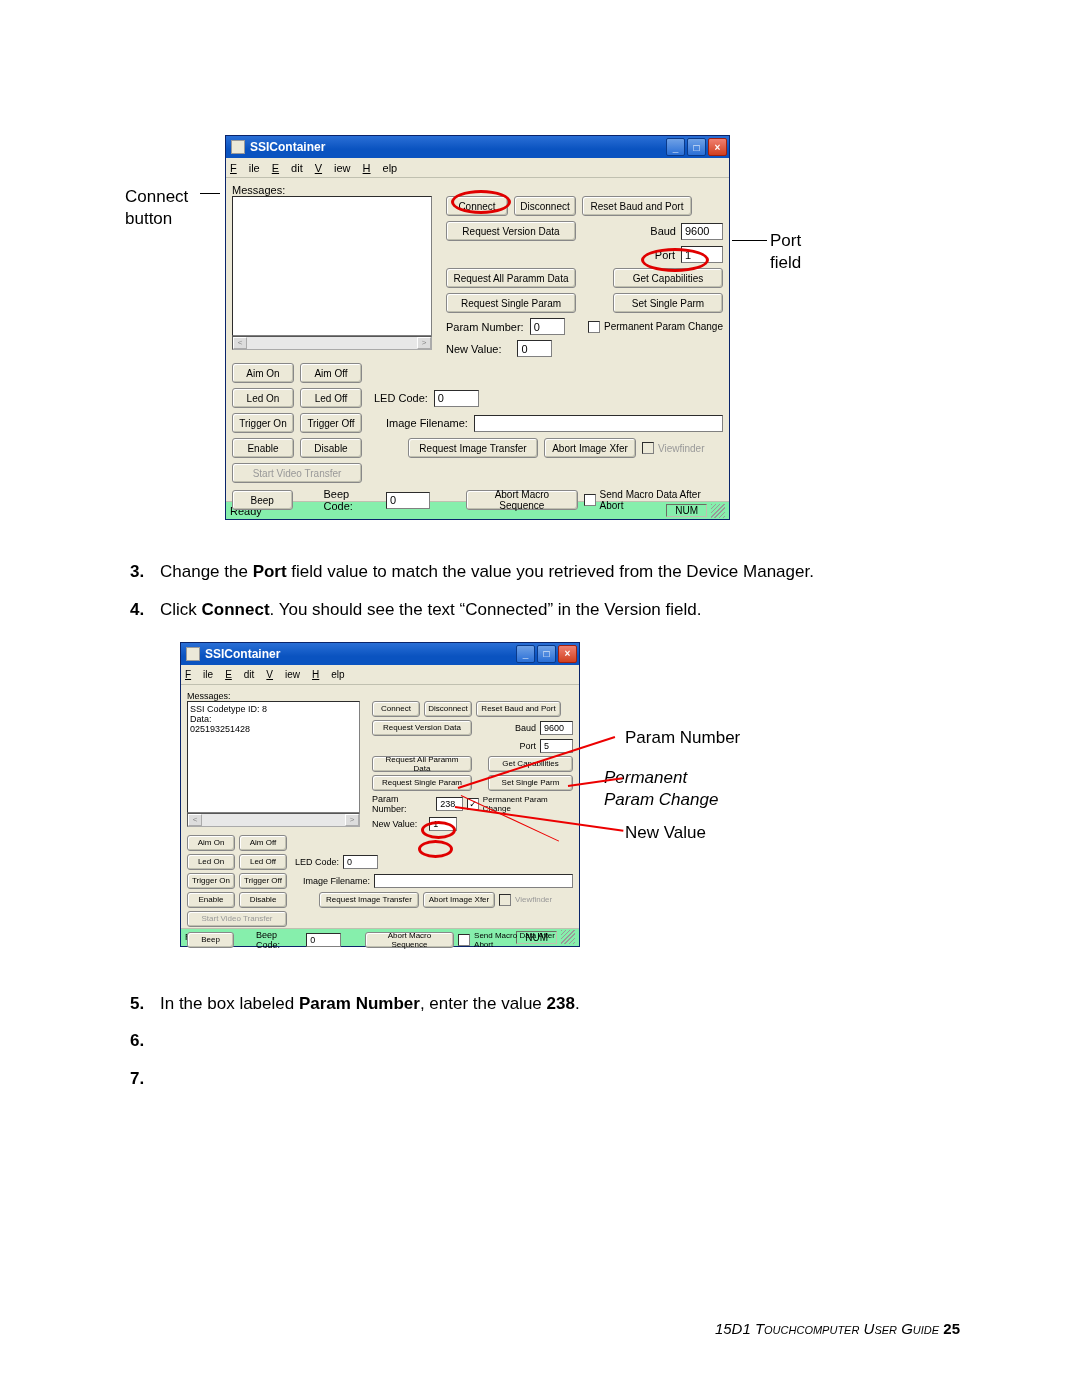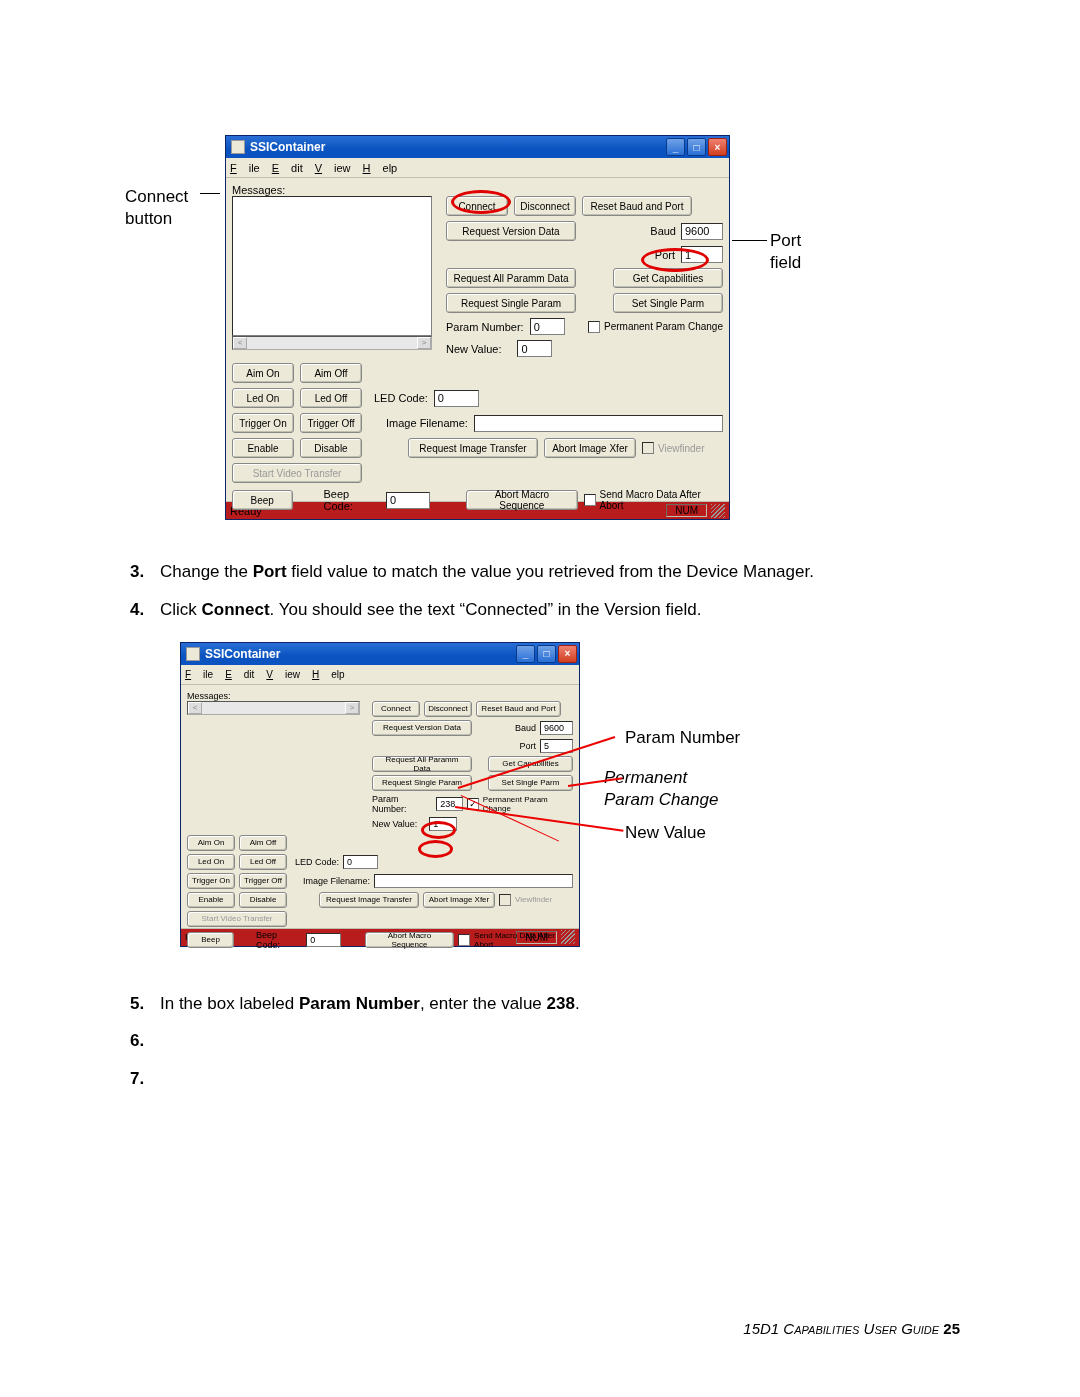--- a/index.html
+++ b/index.html
@@ -72,21 +72,21 @@
   }
   .menubar span { margin-right: 12px; }
   .menubar .u { text-decoration: underline; }
   .body {
     background: #ece9d8;
     padding: 6px;
     height: calc(100% - 22px - 20px - 18px);
     position: relative;
   }
   .statusbar {
-    background: #b91c1c;
+    background: #86efac;
     height: 18px;
     border-top: 1px solid #c0c0b0;
     display: flex;
     align-items: center;
     font-size: 11px;
     padding: 0 4px;
   }
   .statusbar .ready { flex: 1; }
   .statusbar .num { border: 1px inset #c0c0b0; padding: 0 8px; margin-left: 6px; font-size: 10px; }
   .statusbar .grip { width: 14px; height: 14px; margin-left: 4px; background: repeating-linear-gradient(135deg, #999 0 1px, transparent 1px 3px); }
@@ -327,20 +327,23 @@
       <div class="menubar" style="font-size:10px;">
         <span><span class="u">F</span>ile</span>
         <span><span class="u">E</span>dit</span>
         <span><span class="u">V</span>iew</span>
         <span><span class="u">H</span>elp</span>
       </div>
       <div class="body" style="font-size:9px;">
         <div class="label" style="font-size:9px;">Messages:</div>
         <div class="row" style="align-items:flex-start;">
           <div>
+            <div class="msgbox" style="font-size:9px;">SSI Codetype ID: 8
+Data:
+025193251428</div>
             <div class="scroll-h">
                 <div class="sbtn">&lt;</div>
                 <div class="sbtn">&gt;</div>
               </div>
           </div>
           <div style="flex:1; padding-left:6px;">
             <div class="row" style="gap:4px; margin-bottom:3px;">
               <div class="btn" style="width:48px; height:16px; font-size:8px;">Connect</div>
               <div class="btn" style="width:48px; height:16px; font-size:8px;">Disconnect</div>
               <div class="btn" style="width:85px; height:16px; font-size:8px;">Reset Baud and Port</div>
@@ -447,15 +450,15 @@
         </li>
       <li>
           <span class="num">7.</span>
         </li>
     </ol>
   </div>
 
 </div>
 
 <div class="footer">
-  <span class="smallcaps">15D1 Capabilities User Guide</span>
+  <span class="smallcaps">15D1 Touchcomputer User Guide</span>
   <span class="pagenum">25</span>
 </div>
 
 </body></html>

